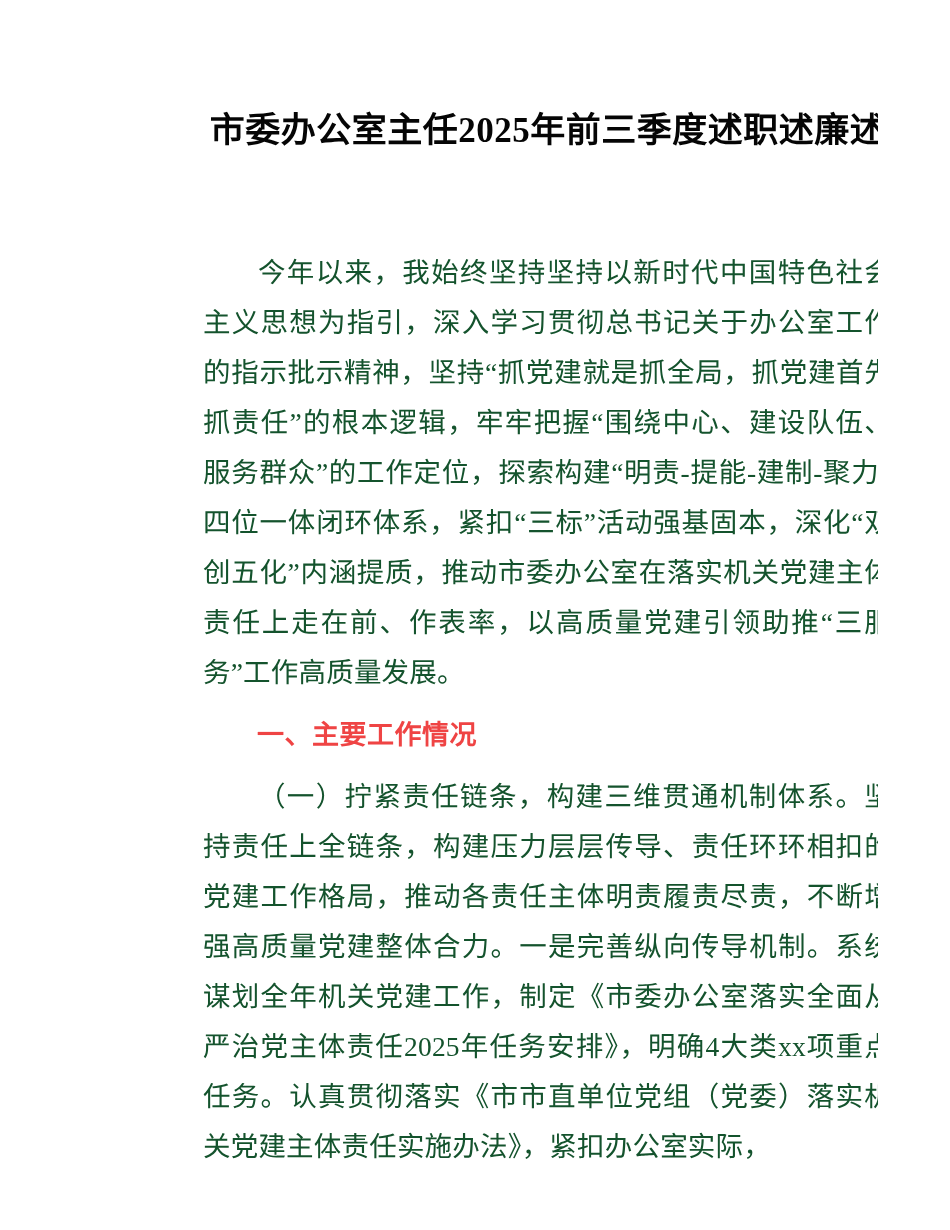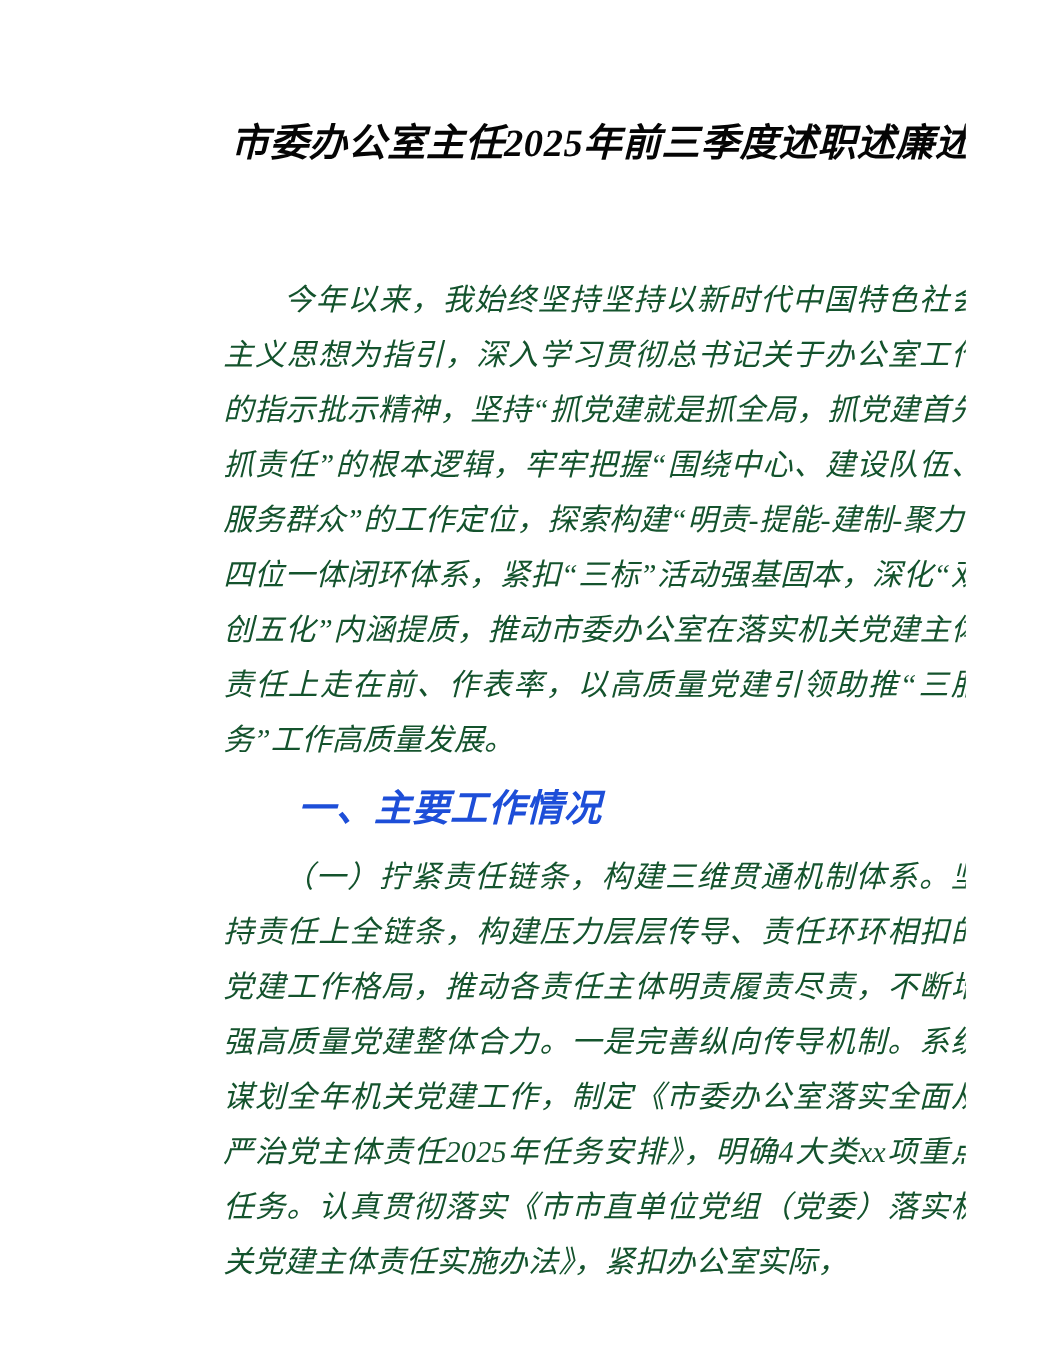--- a/index.html
+++ b/index.html
@@ -16,21 +16,20 @@
   }
 
   .page {
     position: relative;
     width: 806px;
     height: 1230px;
     margin: 0 auto;
     background: #ffffff;
     overflow: hidden;
     box-sizing: border-box;
-    font-style: italic;
   }
 
   .content {
     position: absolute;
     left: 131px;
     top: 0;
     width: 689px;
   }
 
   
@@ -63,25 +62,25 @@
 
   
   .gap-after-title { height: 91px; }
 
   
   .section-heading {
     margin: 0;
     padding: 0;
     font-family: "Liberation Sans", "DejaVu Sans", sans-serif;
     font-weight: bold;
-    font-size: 34px;
+    font-size: 27px;
     line-height: 50px;
     text-indent: 2em;
     letter-spacing: 0.5px;
-    color: #1d4ed8;
+    color: #ef4444;
   }
   .spacer-xs { height: 12px; }
 </style>
 </head>
 <body>
 
 <div class="page">
   <div class="content">
 
     <h1 class="doc-title">

